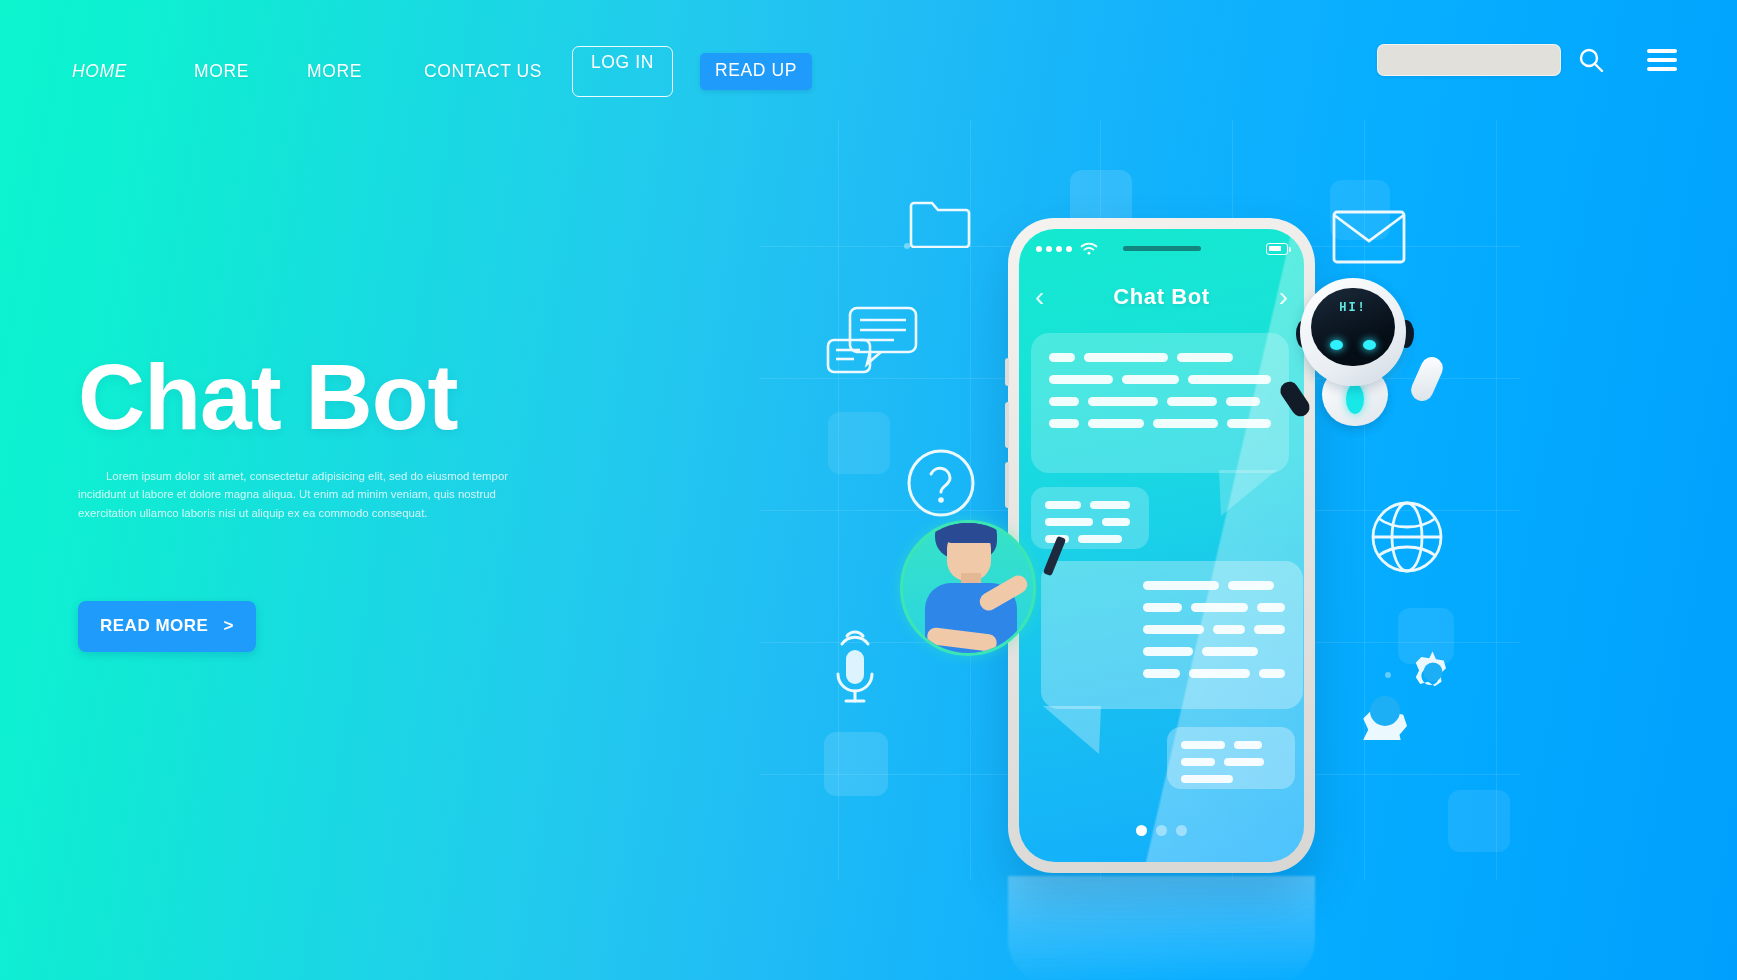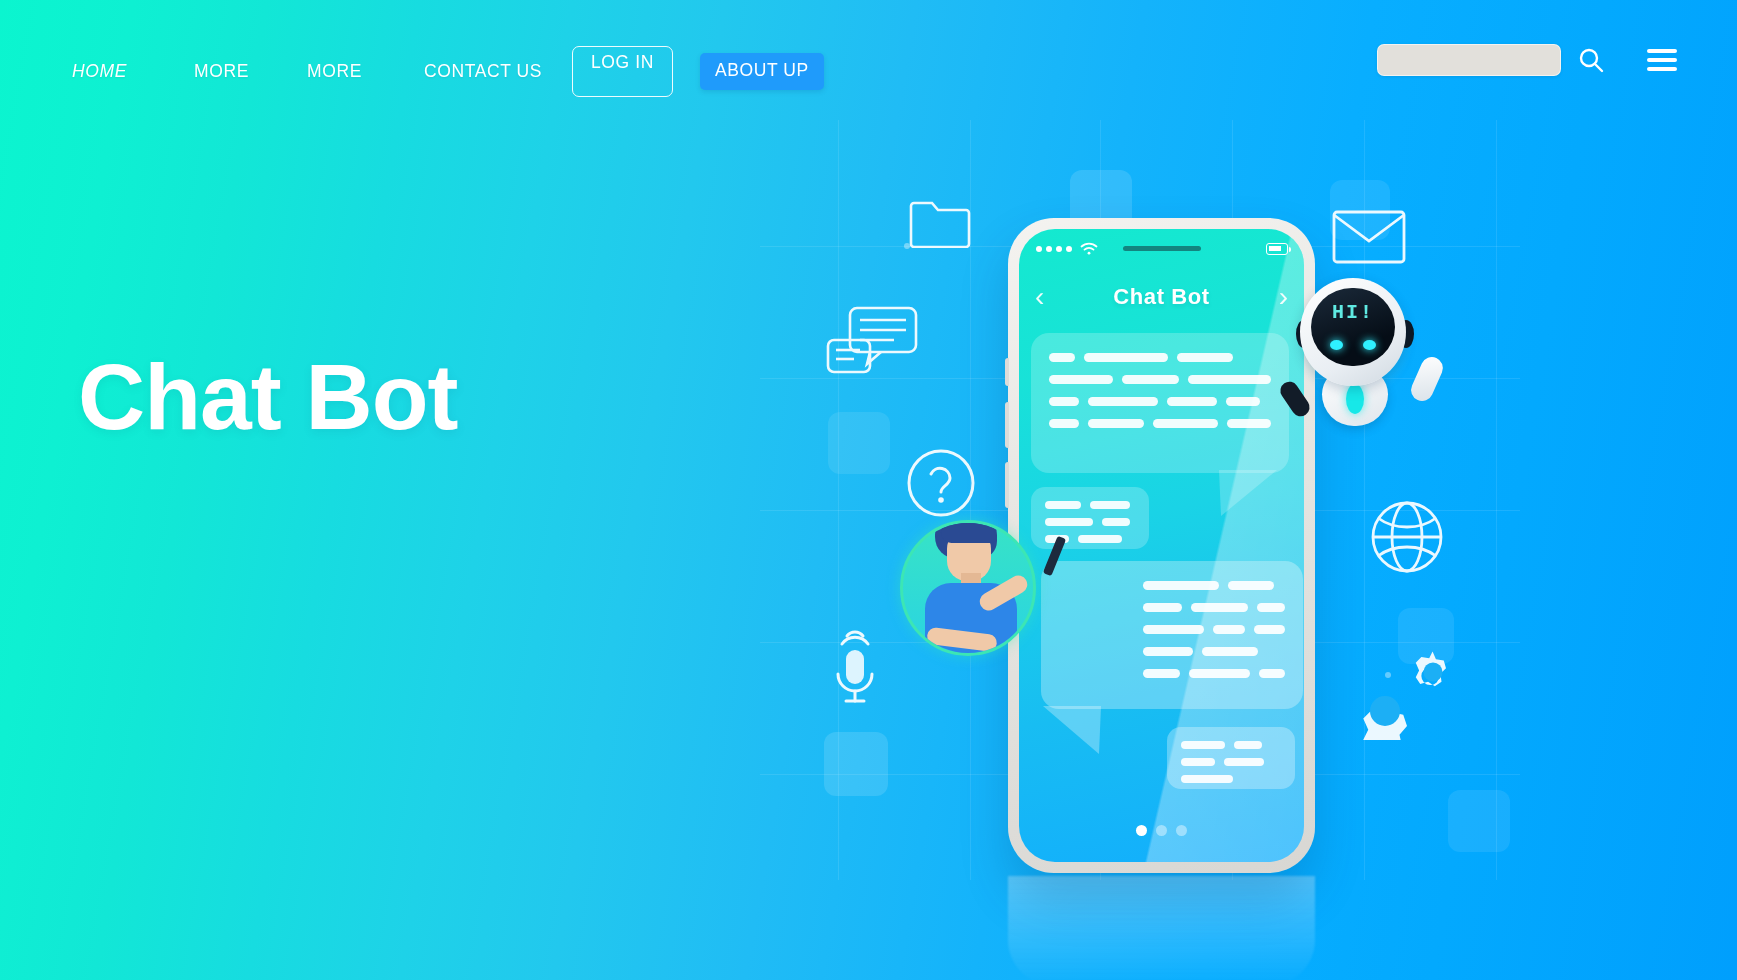--- a/index.html
+++ b/index.html
@@ -123,21 +123,21 @@
 
   
   .robot { position:absolute; left:1270px; top:268px; width:170px; height:180px; }
   .r-glow { position:absolute; left:24px; top:8px; width:118px; height:128px; border-radius:50%;
             background:radial-gradient(circle,rgba(120,245,255,.55),rgba(120,245,255,0) 70%); }
   .r-head { position:absolute; left:30px; top:10px; width:106px; height:108px; border-radius:50%;
             background:linear-gradient(150deg,#ffffff,#e9eef3 65%,#cfd8e0); box-shadow:0 4px 12px rgba(0,50,90,.22); }
   .r-face { position:absolute; left:41px; top:20px; width:84px; height:78px; border-radius:42px/40px;
             background:linear-gradient(160deg,#1b2a3a,#050d16 70%); overflow:hidden; }
   .r-hi { position:absolute; top:13px; left:0; right:0; text-align:center; color:#5fe9e2;
-          font-family:"Liberation Mono", monospace; font-size:20px; letter-spacing:2px; font-weight:bold; }
+          font-family:"Liberation Mono", monospace; font-size:12px; letter-spacing:2px; font-weight:bold; }
   .r-eye { position:absolute; top:52px; width:13px; height:10px; border-radius:50%; background:#2ff0ff; box-shadow:0 0 8px #2ff0ff; }
   .r-eye.l { left:19px; } .r-eye.r { right:19px; }
   .r-ear { position:absolute; top:52px; width:16px; height:28px; border-radius:50%; background:#0d1824; }
   .r-ear.l { left:26px; } .r-ear.r { right:26px; }
   .r-body { position:absolute; left:52px; top:100px; width:66px; height:58px; border-radius:28px 28px 34px 34px;
             background:linear-gradient(150deg,#ffffff,#dfe6ec); box-shadow:0 4px 10px rgba(0,50,90,.20); }
   .r-chest { position:absolute; left:50%; transform:translateX(-50%); top:16px; width:18px; height:30px;
              border-radius:50%; background:#17e8e8; box-shadow:0 0 9px rgba(23,232,232,.7); }
   .r-arm { position:absolute; width:22px; height:46px; border-radius:12px; background:linear-gradient(150deg,#ffffff,#d9e2e9); }
   .r-arm.rgt { right:2px; top:88px; transform:rotate(24deg); }
@@ -237,40 +237,45 @@
     <circle cx="93" cy="32" r="9.5" fill="#1fb0f5"></circle>
   </svg>
 
   <nav class="nav">
     <div class="nav-left">
       <a class="nav-link nl1" href="#">HOME</a>
       <a class="nav-link nl2" href="#">MORE</a>
       <a class="nav-link nl3" href="#">MORE</a>
       <a class="nav-link nl4" href="#">CONTACT US</a>
       <button class="btn-login">LOG IN</button>
-      <button class="btn-signup">ABOUT UP</button>
+      <button class="btn-signup">READ UP</button>
     </div>
     <div class="nav-right">
       <input class="search-box" type="text" placeholder="" style="">
       <button class="icon-btn search-ico">
         <svg width="28" height="28" viewBox="0 0 28 28" fill="none" stroke="#ffffff" stroke-width="2.4">
           <circle cx="12" cy="12" r="8"></circle>
           <line x1="18" y1="18" x2="25" y2="25" stroke-linecap="round"></line>
         </svg>
       </button>
       <button class="icon-btn burger">
         <span></span>
           <span></span>
           <span></span>
       </button>
     </div>
   </nav>
 
   <section class="hero">
     <h1>Chat Bot</h1>
+    <p>Lorem ipsum dolor sit amet, consectetur adipisicing elit, sed do eiusmod tempor incididunt ut labore et dolore magna aliqua. Ut enim ad minim veniam, quis nostrud exercitation ullamco laboris nisi ut aliquip ex ea commodo consequat.</p>
+    <button class="btn-readmore">
+      <span>READ MORE</span>
+      <span>&gt;</span>
+    </button>
   </section>
 
   <div class="reflect"></div>
 
   <div class="phone">
     <div class="side-btn" style="top:140px;height:28px;"></div>
     <div class="side-btn" style="top:184px;height:46px;"></div>
     <div class="side-btn" style="top:244px;height:46px;"></div>
     <div class="screen">
 

